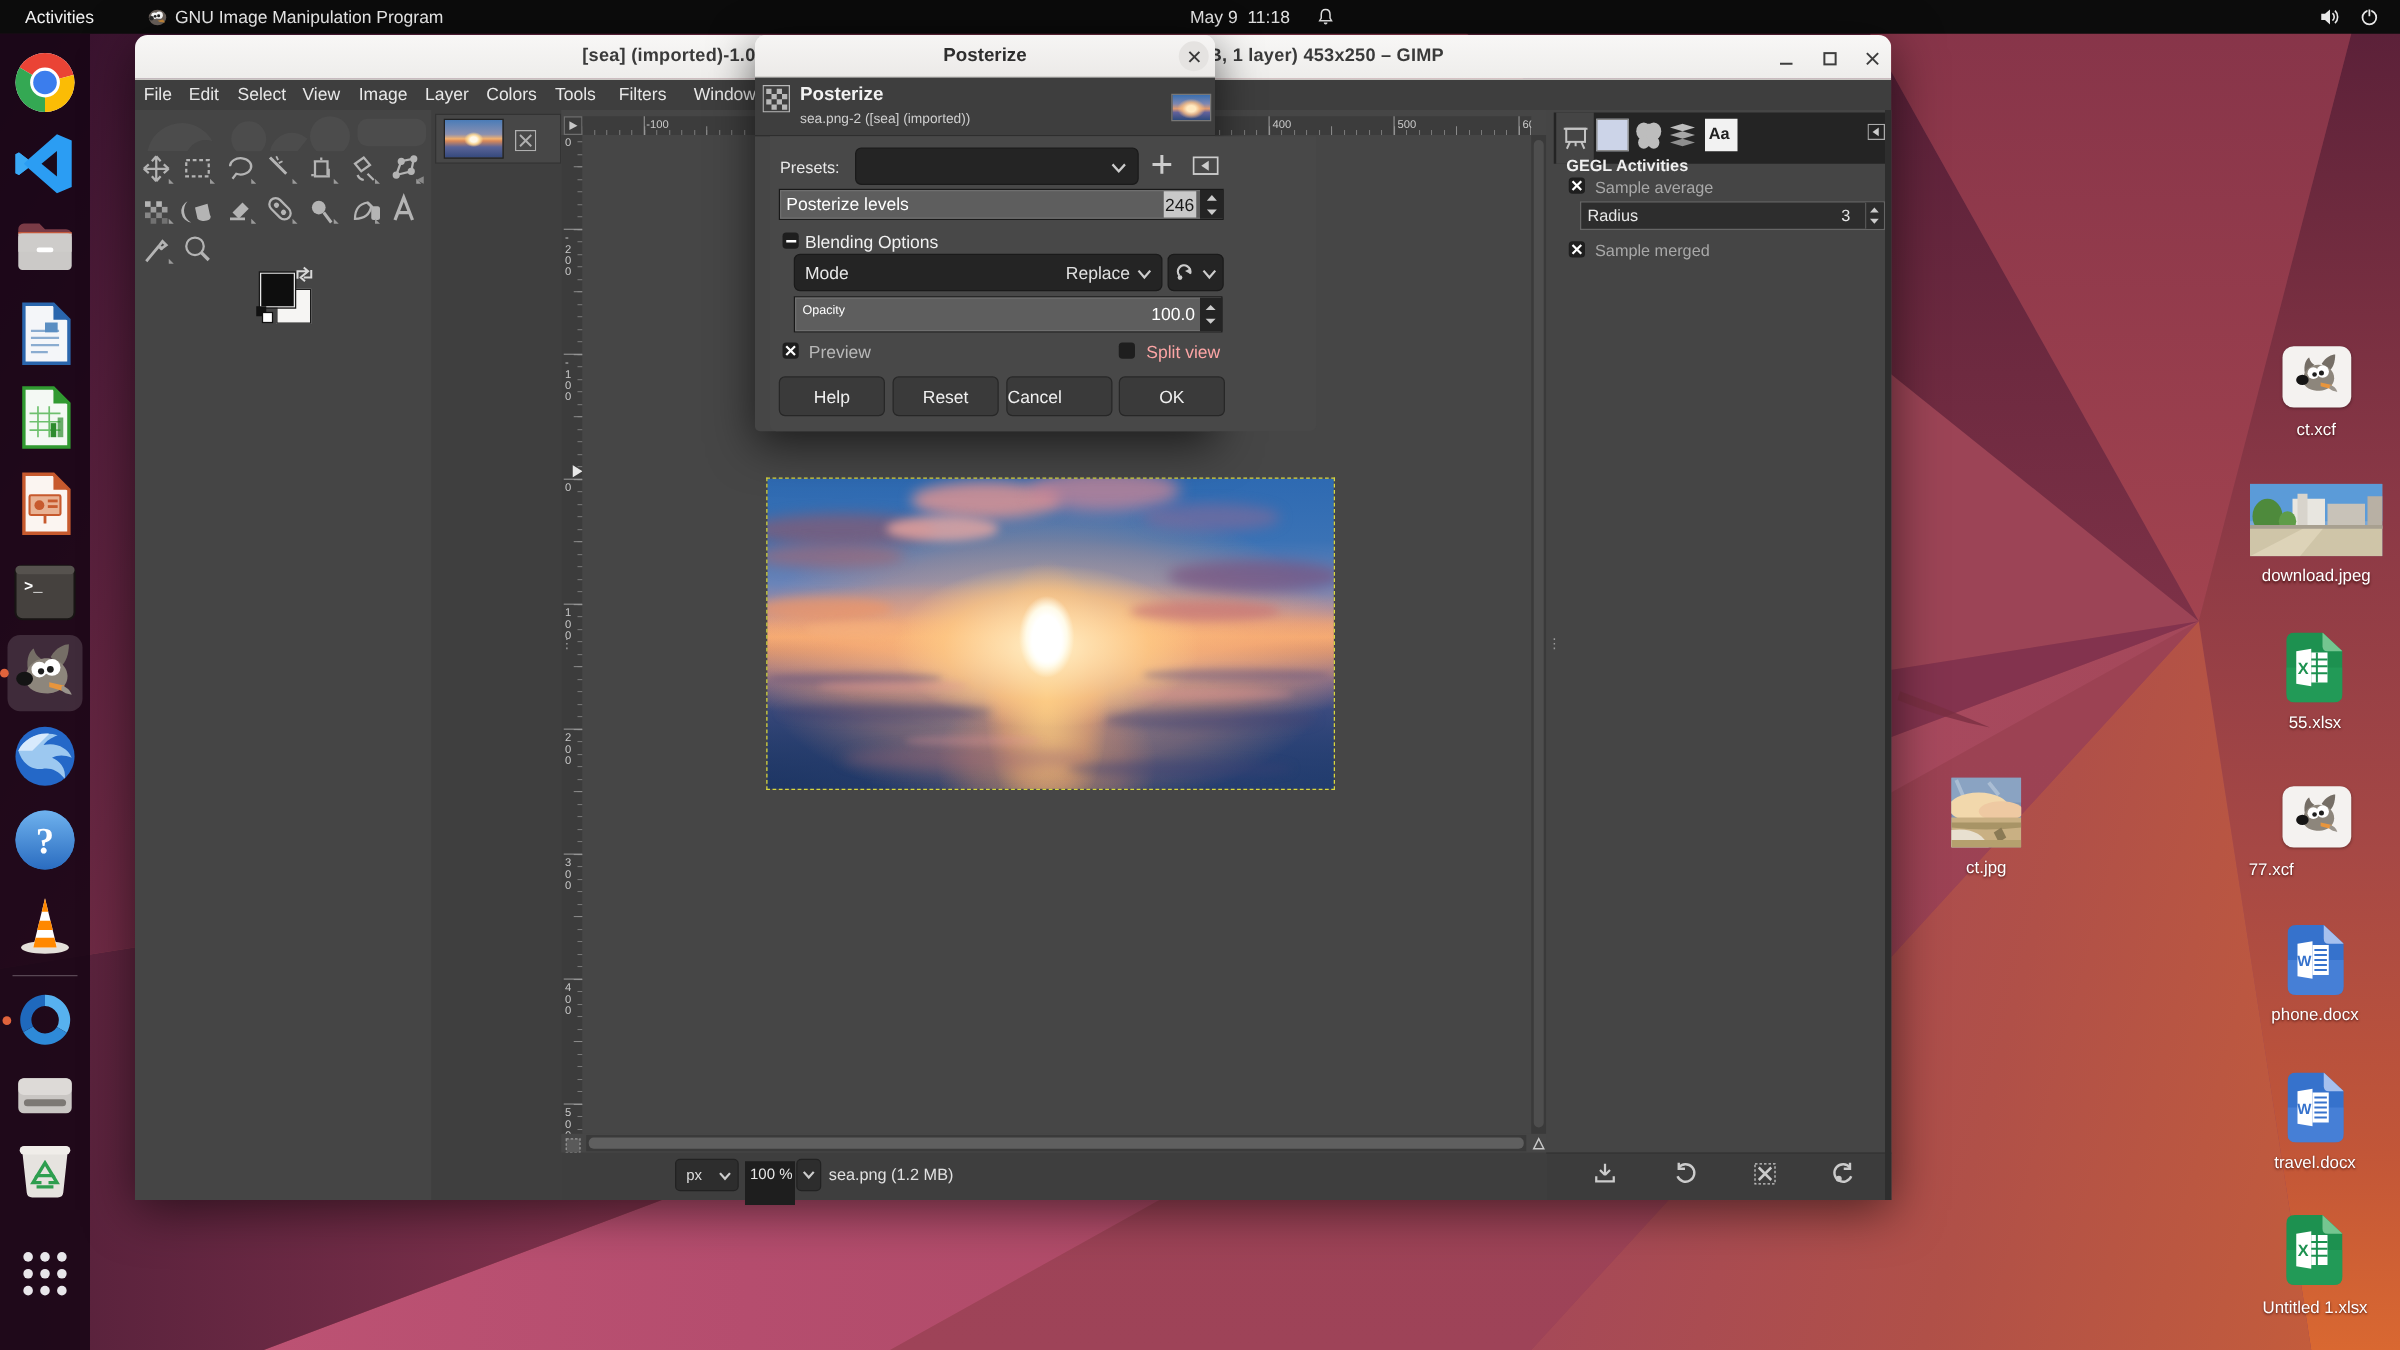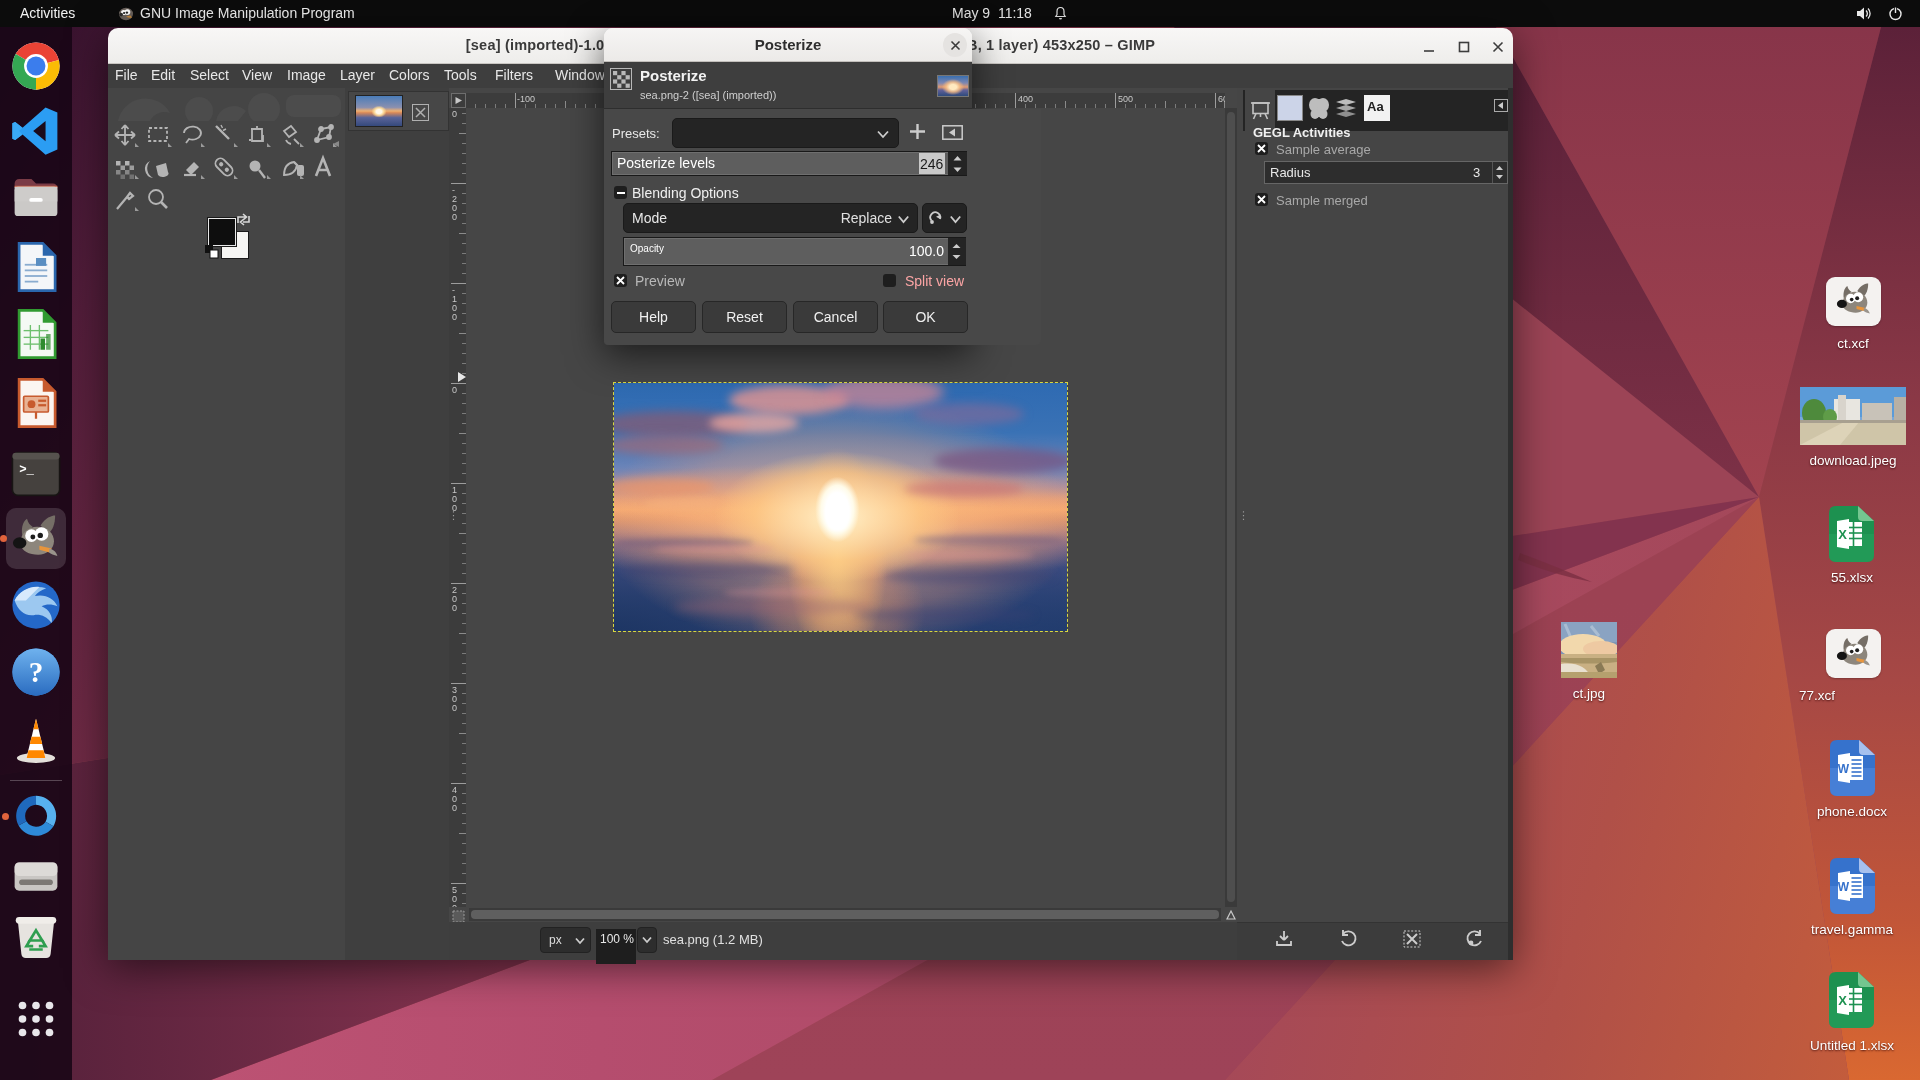--- a/index.html
+++ b/index.html
@@ -653,21 +653,21 @@
           <rect x="7.2" y="15.6" width="4.2" height="4.2"></rect>
           <rect x="15.6" y="15.6" width="4.2" height="4.2"></rect>
         </g>
     </svg>
     <div class="abs" style="left:36px;top:5px;font-size:15px;font-weight:bold;color:#f2f2f2">Posterize</div>
     <div class="abs" style="left:36px;top:27px;font-size:11px;color:#cfcfcf">sea.png-2 ([sea] (imported))</div>
     <div class="abs" style="left:333px;top:13px;width:32px;height:22px;border:1px solid #777;background:
       radial-gradient(14px 10px at 50% 55%, #ffe9c0 0 25%, rgba(250,190,130,0.8) 50%, rgba(230,140,110,0) 80%),
       linear-gradient(to bottom,#3a6fb0 0%,#7d87b2 35%,#e09a70 55%,#62619a 70%,#2e4a7c 100%)"></div>
   </div>
-  <div class="abs" style="left:0;top:81px;width:437px;height:236px;background:#484848;border-radius:0 0 5px 5px">
+  <div class="abs" style="left:12px;top:81px;width:437px;height:236px;background:#484848;border-radius:0 0 5px 5px">
     <div class="abs" style="left:8px;top:17px;font-size:13px;color:#e8e8e8">Presets:</div>
     <div class="abs" style="left:68px;top:9px;width:227px;height:30px;background:#242424;border:1px solid #1a1a1a;border-radius:5px"></div>
     <svg class="abs" style="left:272px;top:21px" width="14" height="9" viewBox="0 0 14 9">
         <path d="M2 1.5 L7 7 L12 1.5" fill="none" stroke="#ccc" stroke-width="1.8"></path>
       </svg>
     <svg class="abs" style="left:305px;top:14px" width="17" height="17" viewBox="0 0 17 17">
         <path d="M8.5 1 V16 M1 8.5 H16" stroke="#ccc" stroke-width="2.4"></path>
       </svg>
     <svg class="abs" style="left:338px;top:16px" width="21" height="15" viewBox="0 0 21 15">
         <rect x="0.8" y="0.8" width="19.4" height="13.4" fill="none" stroke="#ccc" stroke-width="1.5"></rect>
@@ -715,21 +715,21 @@
     <div class="abs" style="left:10px;top:165px;width:13px;height:13px;background:#1e1e1e;border-radius:3px"></div>
     <svg class="abs" style="left:12px;top:167px" width="9" height="9" viewBox="0 0 9 9">
         <path d="M1 1 L8 8 M8 1 L1 8" stroke="#fff" stroke-width="1.8"></path>
       </svg>
     <div class="abs" style="left:31px;top:164px;font-size:14px;color:#b8b8b8">Preview</div>
     <div class="abs" style="left:279px;top:165px;width:13px;height:13px;background:#1e1e1e;border-radius:3px"></div>
     <div class="abs" style="left:301px;top:164px;font-size:14px;color:#fca5a5">Split view</div>
 
     <div class="abs" style="left:7px;top:192px;width:85px;height:32px;background:#3a3a3a;border:1px solid #272727;border-radius:5px;text-align:center;line-height:30px;font-size:14px;color:#f0f0f0">Help</div>
     <div class="abs" style="left:98px;top:192px;width:85px;height:32px;background:#3a3a3a;border:1px solid #272727;border-radius:5px;text-align:center;line-height:30px;font-size:14px;color:#f0f0f0">Reset</div>
-    <div class="abs" style="left:189px;top:192px;width:85px;height:32px;background:#3a3a3a;border:1px solid #272727;border-radius:5px;text-align:center;line-height:30px;font-size:14px;color:#f0f0f0">Cancel</div>
+    <div class="abs" style="left:189px;top:192px;width:85px;height:32px;background:#3a3a3a;border:1px solid #272727;border-radius:5px;line-height:30px;font-size:14px;color:#f0f0f0">Cancel</div>
     <div class="abs" style="left:279px;top:192px;width:85px;height:32px;background:#3a3a3a;border:1px solid #272727;border-radius:5px;text-align:center;line-height:30px;font-size:14px;color:#f0f0f0">OK</div>
   </div>
 </div>
 
 <div id="desktop-icons">
   <div class="abs" style="left:1826px;top:277px;width:55px;height:49px;background:#f4f2f0;border-radius:9px;box-shadow:0 1px 2px rgba(0,0,0,0.25)"></div>
   <svg class="abs" style="left:1834px;top:281px" width="40" height="40" viewBox="0 0 48 48">
       <use href="#wilber"></use>
     </svg>
   <div class="dlabel" style="left:1793px;top:336px;width:120px">ct.xcf</div>
@@ -761,21 +761,21 @@
   <div class="dlabel" style="left:1757px;top:688px;width:120px">77.xcf</div>
 
   <svg class="abs" style="left:1830px;top:740px" width="45" height="56">
       <use href="#docxicon"></use>
     </svg>
   <div class="dlabel" style="left:1792px;top:804px;width:120px">phone.docx</div>
 
   <svg class="abs" style="left:1830px;top:858px" width="45" height="56">
       <use href="#docxicon"></use>
     </svg>
-  <div class="dlabel" style="left:1792px;top:922px;width:120px">travel.gamma</div>
+  <div class="dlabel" style="left:1792px;top:922px;width:120px">travel.docx</div>
 
   <svg class="abs" style="left:1829px;top:972px" width="45" height="56">
       <use href="#xlsxicon"></use>
     </svg>
   <div class="dlabel" style="left:1792px;top:1038px;width:120px">Untitled 1.xlsx</div>
 
   <svg class="abs" style="left:1561px;top:622px" width="56" height="56" viewBox="0 0 56 56">
     <rect width="56" height="56" fill="#7d95b5"></rect>
     <path d="M0 0 h56 v20 h-56 Z" fill="#8aa3c2"></path>
     <path d="M4 2 l6 14 M30 4 l8 10" stroke="#b8c8da" stroke-width="3" opacity="0.7"></path>

